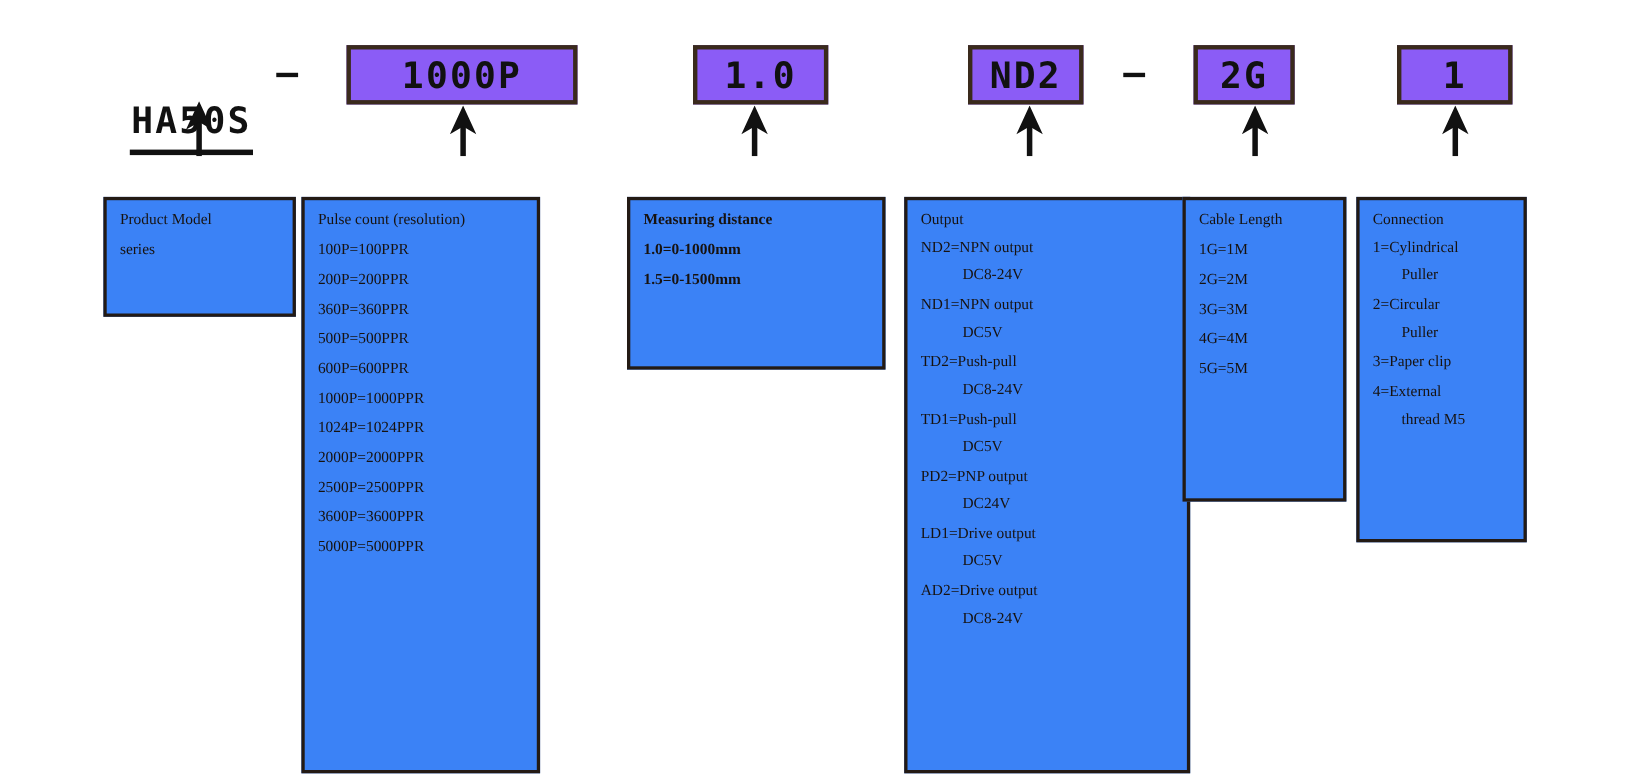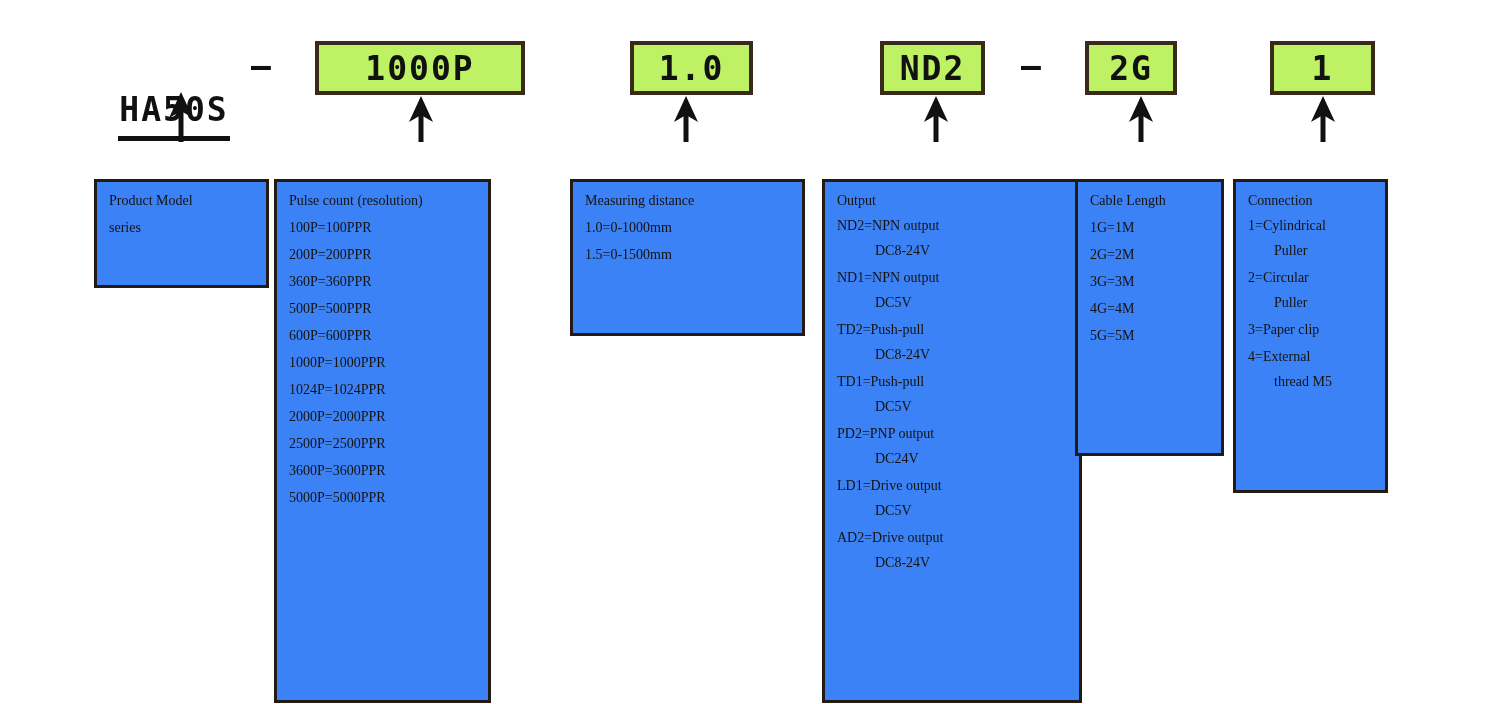--- a/index.html
+++ b/index.html
@@ -41,21 +41,21 @@
     font-size: 33px;
     font-weight: 700;
     color: #111111;
     line-height: 1;
     display: flex;
     align-items: center;
     justify-content: center;
   }
   .code-box {
     position: absolute;
-    background: #bef264;
+    background: #8b5cf6;
     border: 4px solid #3a2a1c;
     box-sizing: border-box;
     display: flex;
     align-items: center;
     justify-content: center;
     font-family: "DejaVu Sans Mono", "Liberation Mono", monospace;
     font-size: 33px;
     font-weight: 700;
     color: #111111;
     letter-spacing: 2px;
@@ -161,21 +161,21 @@
     <span class="desc-line">500P=500PPR</span>
     <span class="desc-line">600P=600PPR</span>
     <span class="desc-line">1000P=1000PPR</span>
     <span class="desc-line">1024P=1024PPR</span>
     <span class="desc-line">2000P=2000PPR</span>
     <span class="desc-line">2500P=2500PPR</span>
     <span class="desc-line">3600P=3600PPR</span>
     <span class="desc-line">5000P=5000PPR</span>
   </div>
 
-  <div class="desc-box" style="left:570px; top:141px; width:235px; height:157px;">
+  <div class="desc-box" style="left:570px; top:141px; width:235px; height:157px;font-weight:bold;">
     <span class="desc-title">Measuring distance</span>
     <span class="desc-line">1.0=0-1000mm</span>
     <span class="desc-line">1.5=0-1500mm</span>
   </div>
 
   <div class="desc-box" style="left:822px; top:141px; width:260px; height:524px;">
     <span class="desc-title tight">Output</span>
 
     <span class="desc-line tight">ND2=NPN output</span>
     <span class="desc-line sub">DC8-24V</span>

